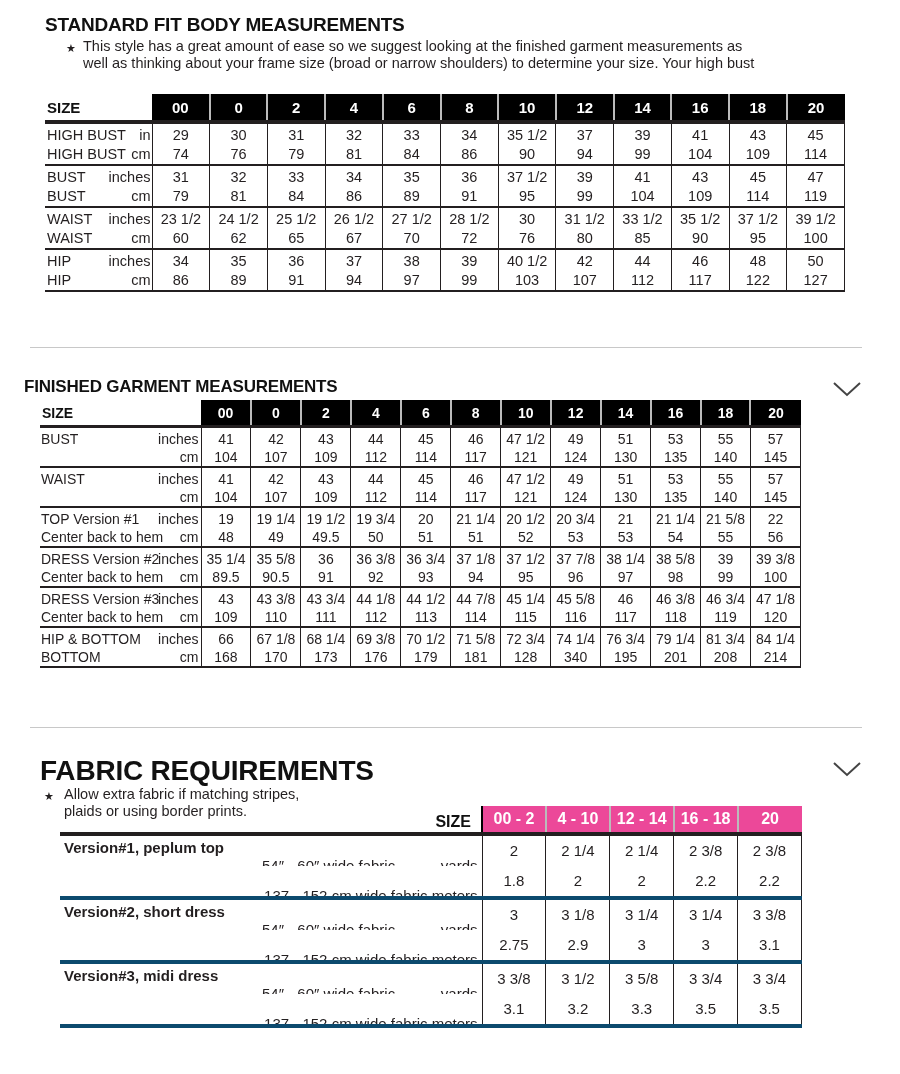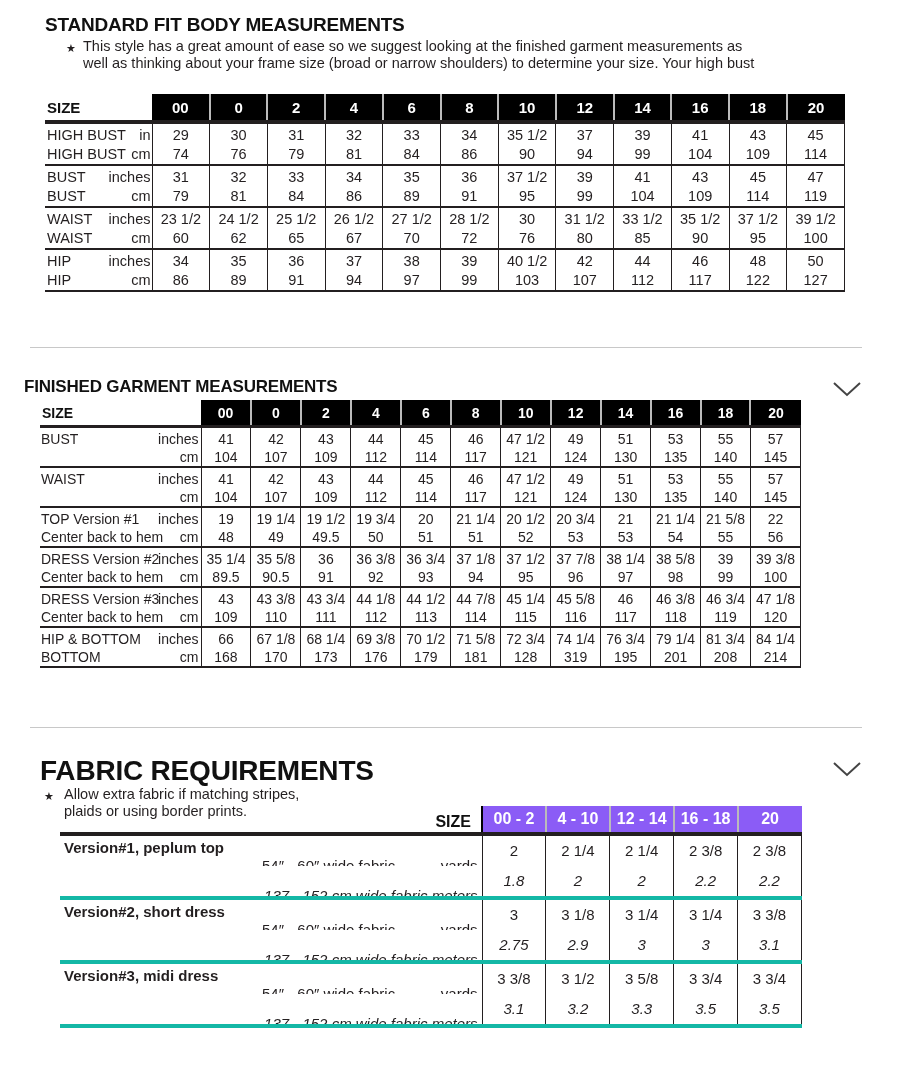--- a/index.html
+++ b/index.html
@@ -41,29 +41,29 @@
   #t2 th.hd.first { border-left: none; }
   #t2 td { height: 18px; line-height: 18px; text-align: center; border-left: 1.5px solid #231f20; border-right: 1.5px solid #231f20; }
   #t2 td.lbl { text-align: left; border-left: none; padding-left: 1px; }
   #t2 td.lbl span.u { float: right; padding-right: 2px; }
   #t2 tr.grp-end td { border-bottom: 2px solid #231f20; }
   #t2 tr.grp-start td { padding-top: 2px; }
 
   
   #t3 { left: 60px; top: 806px; width: 742px; font-size: 15px; }
   #t3 th.size { text-align: right; font-weight: bold; font-size: 16px; vertical-align: bottom; padding-right: 10px; padding-bottom: 1px; border-bottom: 4px solid #231f20; color:#111; }
-  #t3 th.hd { background: #8b5cf6; color: #fff; font-weight: bold; font-size: 16px; height: 26px; border-left: 2px solid #bbb; border-bottom: 4px solid #231f20; }
+  #t3 th.hd { background: #ec4899; color: #fff; font-weight: bold; font-size: 16px; height: 26px; border-left: 2px solid #bbb; border-bottom: 4px solid #231f20; }
   #t3 th.hd.first { border-left: 2px solid #000; }
   #t3 td { height: 30px; line-height: 30px; text-align: center; border-left: 1.5px solid #231f20; border-right: 1.5px solid #231f20; }
   #t3 td.lbl { text-align: left; border-left: none; position: relative; }
   #t3 td.lbl .ver { font-weight: bold; position: absolute; left: 4px; top: -3px; }
   #t3 td.lbl .w { position: absolute; left: 202px; }
   #t3 td.lbl .u { position: absolute; right: 4px; }
   #t3 td.lbl .wm { position: absolute; right: 4px; }
-  #t3 tr.grp-end td { border-bottom: 4px solid #14b8a6; font-style: italic; }
+  #t3 tr.grp-end td { border-bottom: 4px solid #0c4a6e; }
 </style>
 </head>
 <body>
 
 <div class="abs title" style="left:45px; top:14px;text-align:center;">STANDARD FIT BODY MEASUREMENTS</div>
 <div class="abs note" style="left:66px; top:38px; width:780px; padding-left:17px;">
   <span class="star" style="top:2px;">★</span>
   <div>This style has a great amount of ease so we suggest looking at the finished garment measurements as</div>
   <div>well as thinking about your frame size (broad or narrow shoulders) to determine your size. Your high bust</div>
 </div>
@@ -411,21 +411,21 @@
       </tr>
       <tr class="grp-end">
         <td class="lbl"><span class="u">cm</span><span>BOTTOM</span></td>
         <td>168</td>
         <td>170</td>
         <td>173</td>
         <td>176</td>
         <td>179</td>
         <td>181</td>
         <td>128</td>
-        <td>319</td>
+        <td>340</td>
         <td>195</td>
         <td>201</td>
         <td>208</td>
         <td>214</td>
       </tr>
     </tbody>
 </table>
 
 <div class="divider" style="left:30px; top:727px; width:832px;"></div>
 

